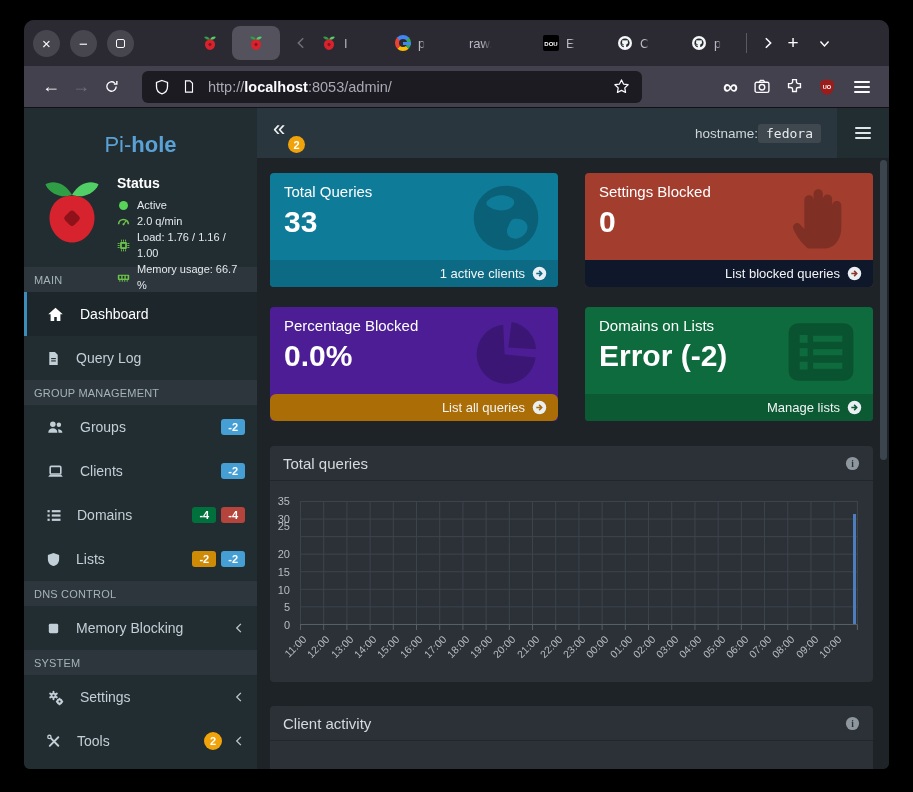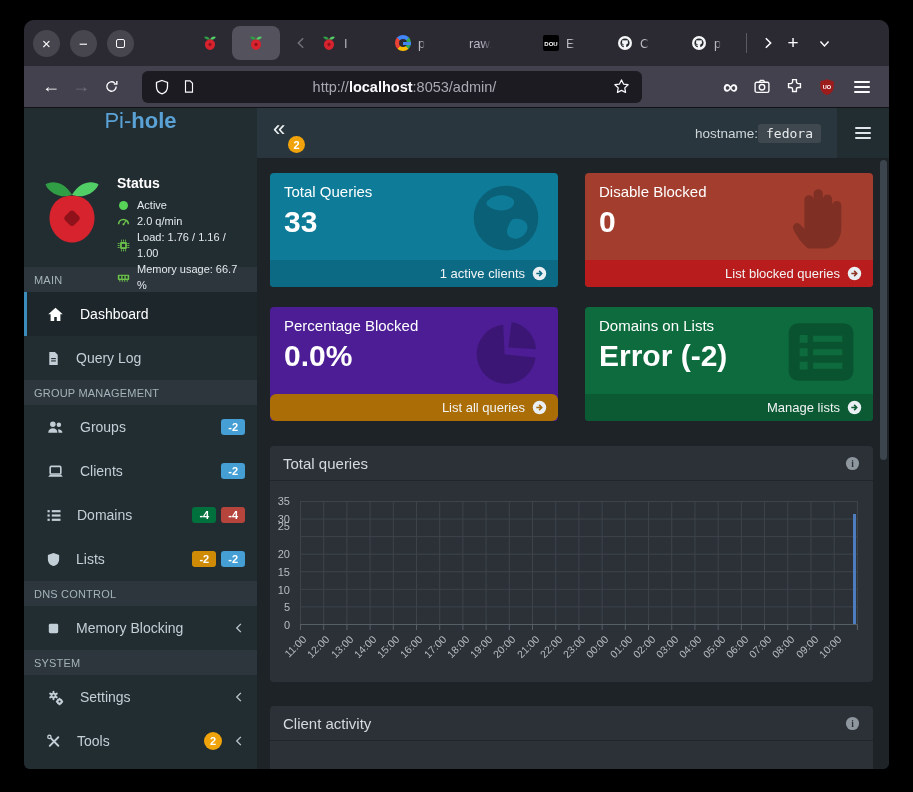--- a/index.html
+++ b/index.html
@@ -35,36 +35,36 @@
                    border-radius:50%; background:#2b2a33; }
   .g-icon::before { content:""; position:absolute; left:8px; top:6.5px; width:8px; height:3px;
                     background:#4285f4; z-index:2; }
 
   
   .toolbar { height:42px; background:#42414d; display:flex; align-items:center; padding:0 12px;
              flex-shrink:0; border-bottom:1px solid #111116; }
   .nav-btn { width:30px; height:30px; display:flex; align-items:center; justify-content:center;
              color:#fbfbfe; font-size:18px; }
   .url-field { width:500px; height:32px; margin-left:16px; background:#1c1b22; border-radius:6px;
-               display:flex; align-items:center; padding:0 12px; gap:12px;text-align:center; }
+               display:flex; align-items:center; padding:0 12px; gap:12px; }
   .url-text { font-size:14.5px; color:#a9a9b3; white-space:nowrap; flex:1; }
   .url-text b { color:#fbfbfe; font-weight:bold; }
   .tb-icons { display:flex; align-items:center; gap:15px; margin-left:auto; margin-right:4px; }
   .tb-icon { display:flex; align-items:center; justify-content:center; color:#fbfbfe; }
   .inf { font-size:21px; font-weight:bold; color:#fbfbfe; line-height:1; }
   .burger-lines, .burger-lines::before, .burger-lines::after {
       width:16px; height:2px; background:#fbfbfe; border-radius:1px; display:block; content:""; }
   .burger-lines { position:relative; }
   .burger-lines::before { position:absolute; top:-5px; }
   .burger-lines::after { position:absolute; top:5px; }
 
   
   .app { flex:1; display:flex; flex-direction:column; min-height:0; }
   .app-header { height:50px; display:flex; flex-shrink:0; }
-  .brand { width:233px; background:#222d32; display:flex; align-items:flex-start; justify-content:center;
+  .brand { width:233px; background:#222d32; display:flex; align-items:flex-end; justify-content:center;
            font-size:22px; color:#5aa2d5; flex-shrink:0; }
   .brand .pre { font-weight:300; }
   .brand b { font-weight:bold; }
   .hdr-main { flex:1; background:#2a363d; display:flex; align-items:center; position:relative; padding:0 16px; }
   .collapse { color:#eef2f4; font-size:22px; line-height:1; margin-top:-8px; }
   .collapse-badge { position:absolute; left:31px; top:28px; width:17px; height:17px; border-radius:50%;
                     background:#f0a30a; color:#fff; font-size:11px; font-weight:bold;
                     display:flex; align-items:center; justify-content:center; }
   .hostname { margin-left:auto; display:flex; align-items:center; font-size:13.5px; color:#cdd5d9; }
   .hostname .chip { font-family:"DejaVu Sans Mono",monospace; font-size:13px; background:#3e484e;
@@ -635,29 +635,29 @@
                 <span>1 active clients</span>
                 <span class="arrow-circle" style="color: rgb(12, 106, 132);">
                     <svg>
                       <use href="#i-arrow-c"></use>
                     </svg>
                   </span>
               </div>
             </div>
             <div class="card" style="background: rgb(163, 61, 46);">
               <div class="card-body">
-                <div class="card-title">Disable Blocked</div>
+                <div class="card-title">Settings Blocked</div>
                 <div class="card-value">0</div>
                 <span class="card-wicon">
                     <svg>
                       <use href="#i-hand"></use>
                     </svg>
                   </span>
               </div>
-              <div class="card-footer" style="background: #b91c1c; text-align: right;">
+              <div class="card-footer" style="background: #0f172a; text-align: right;">
                 <span>List blocked queries</span>
                 <span class="arrow-circle" style="color: rgb(140, 52, 38);">
                     <svg>
                       <use href="#i-arrow-c"></use>
                     </svg>
                   </span>
               </div>
             </div>
             <div class="card" style="background: #4c1d95;">
               <div class="card-body">

